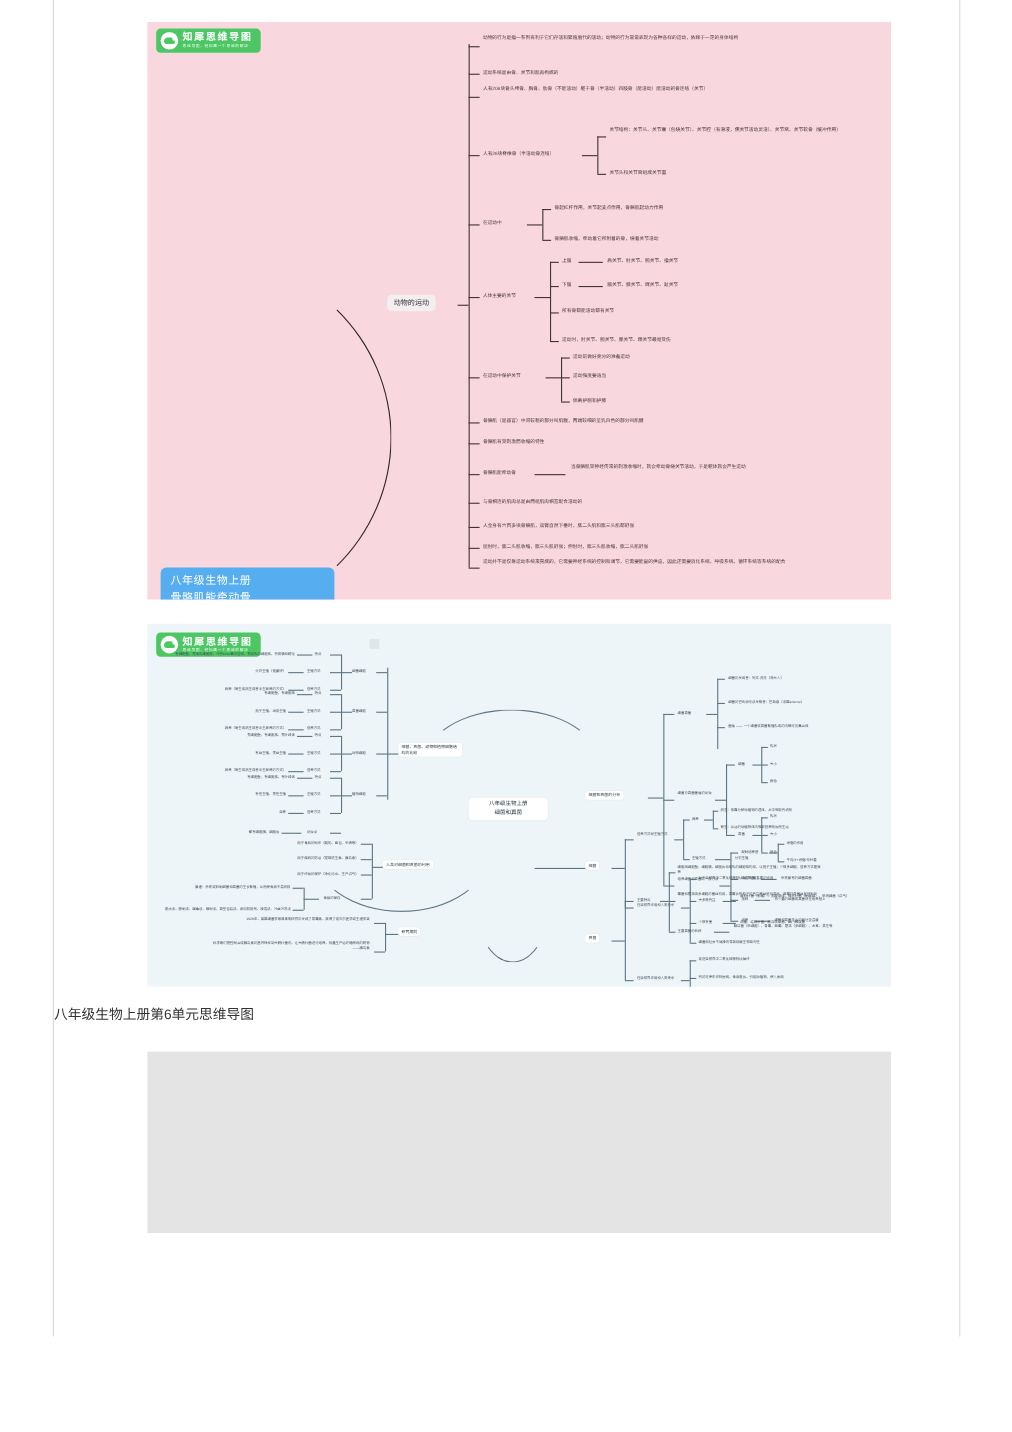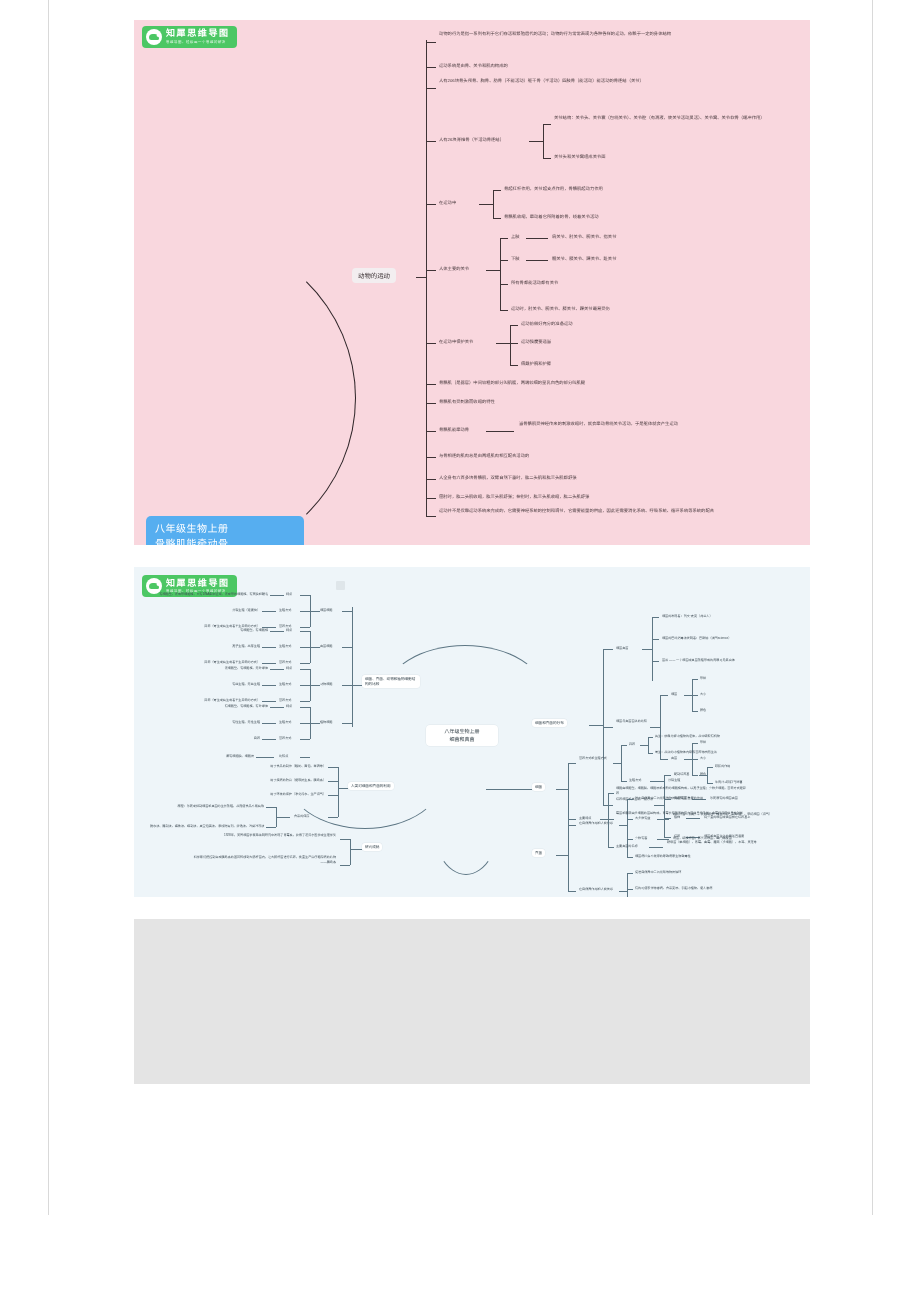--- a/index.html
+++ b/index.html
@@ -536,20 +536,23 @@
 
         <div class="node2" style="left:228px;top:276px;">研究成就</div>
         <div class="hline" style="left:216px;top:282px;width:12px;"></div>
         <div class="vline" style="left:216px;top:272px;height:26px;"></div>
         <div class="hline" style="left:206px;top:272px;width:10px;"></div>
         <div class="row wrap" style="left:66px;top:266px;width:136px;text-align:right;">1928年，英国细菌学家弗莱明研究中发现了青霉素，获得了诺贝尔医学或生理学奖</div>
         <div class="hline" style="left:206px;top:298px;width:10px;"></div>
         <div class="row wrap" style="left:56px;top:288px;width:146px;text-align:right;">科学家们把控制合成胰岛素的基因转移到大肠杆菌内，让大肠杆菌进行培养，批量生产治疗糖尿病的药物——胰岛素</div>
       </div>
 
+      <div class="cap-wrap">
+        <p class="caption">八年级生物上册第6单元思维导图</p>
+      </div>
     </div>
 
     <div class="spacer"></div>
 
     <div class="fig-block">
       <div class="placeholder"></div>
     </div>
 
   </div>
 </div>

